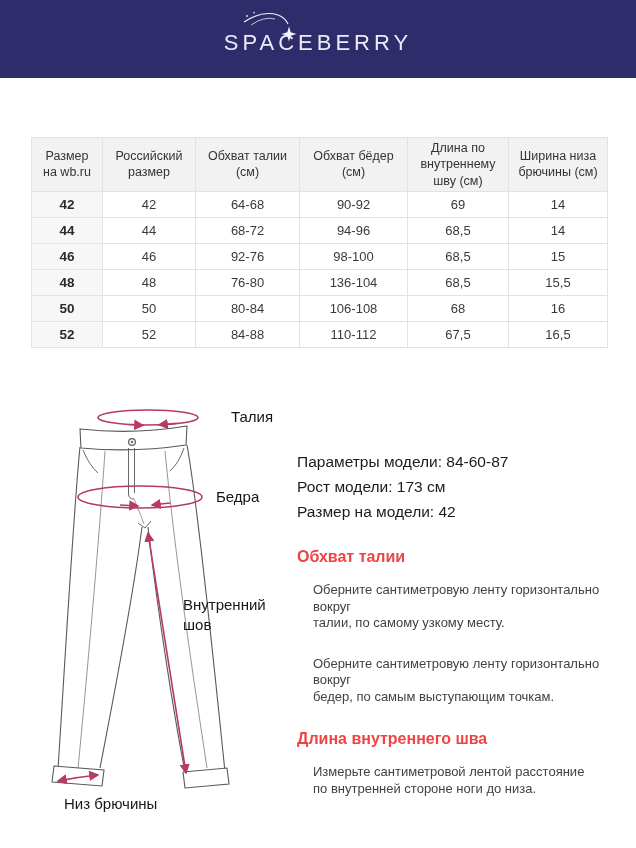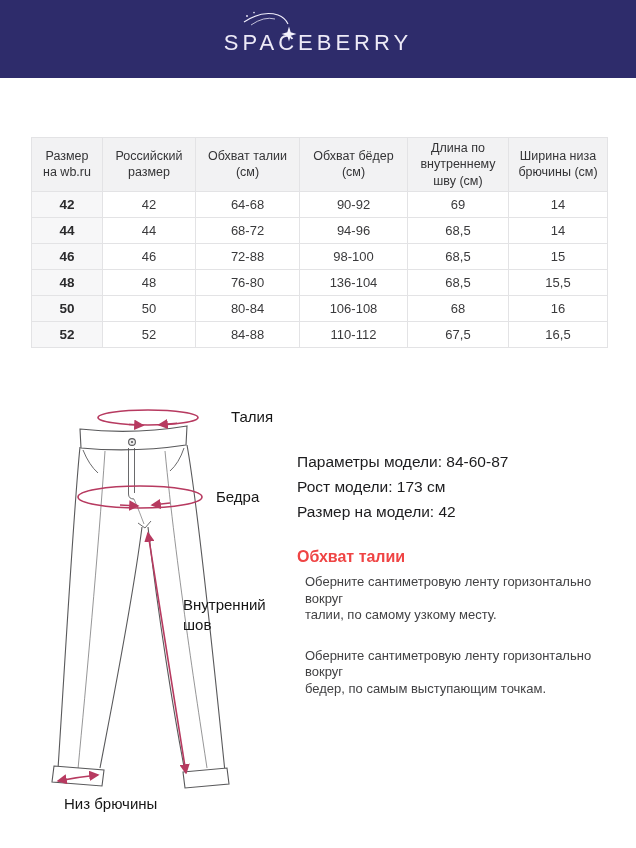--- a/index.html
+++ b/index.html
@@ -53,21 +53,21 @@
   .info-col { position:absolute; left:297px; top:449px; width:330px; }
   .param-line { font-size:15.5px; line-height:25px; color:#1c1c1e; }
   .param-label { font-weight:400; }
   .param-value { font-weight:400; }
   .guide-section { margin-top:24px; }
   .guide-section.first { margin-top:23px; }
   .guide-title {
     font-size:16px; font-weight:700; line-height:19px; margin:0 0 6px 0; color:#ef4444;
   }
   .guide-text {
-    font-size:13px; line-height:16.5px; color:#424244; margin:8px; white-space:pre-line;
+    font-size:13px; line-height:16.5px; color:#424244; margin:16px; white-space:pre-line;
   }
 </style>
 </head>
 <body>
 
 <div class="page">
 
   <div class="brand-header">
     <div class="logo">
       <svg class="comet" viewBox="0 0 60 36">
@@ -113,21 +113,21 @@
           <th>44</th>
           <td>44</td>
           <td>68-72</td>
           <td>94-96</td>
           <td>68,5</td>
           <td>14</td>
         </tr>
         <tr>
           <th>46</th>
           <td>46</td>
-          <td>72-88</td>
+          <td>92-76</td>
           <td>98-100</td>
           <td>68,5</td>
           <td>15</td>
         </tr>
         <tr>
           <th>48</th>
           <td>48</td>
           <td>76-80</td>
           <td>136-104</td>
           <td>68,5</td>
@@ -223,15 +223,20 @@
 
     <div class="guide-section first">
       <h3 class="guide-title">Обхват талии</h3>
       <p class="guide-text">Оберните сантиметровую ленту горизонтально вокруг
 талии, по самому узкому месту.</p>
     </div>
     <div class="guide-section">
       <p class="guide-text">Оберните сантиметровую ленту горизонтально вокруг
 бедер, по самым выступающим точкам.</p>
     </div>
+    <div class="guide-section">
+      <h3 class="guide-title">Длина внутреннего шва</h3>
+      <p class="guide-text">Измерьте сантиметровой лентой расстояние
+по внутренней стороне ноги до низа.</p>
+    </div>
   </div>
 
 </div>
 
 </body></html>

